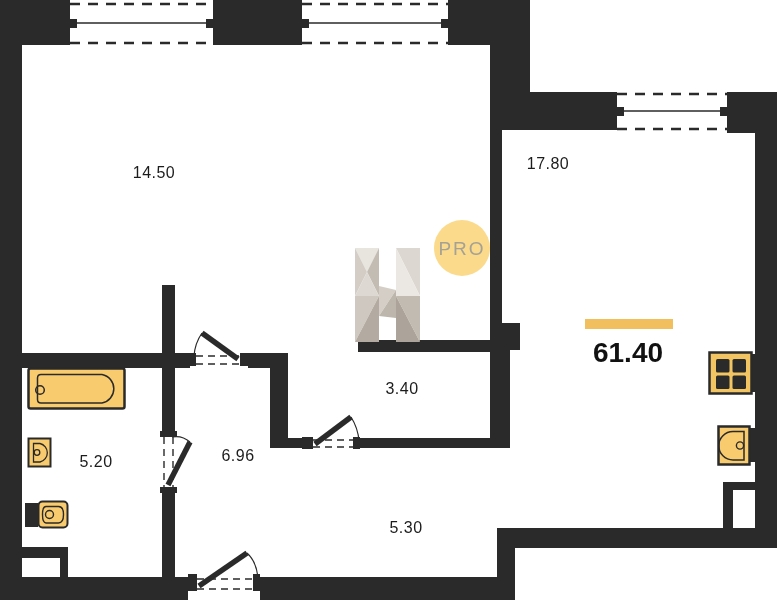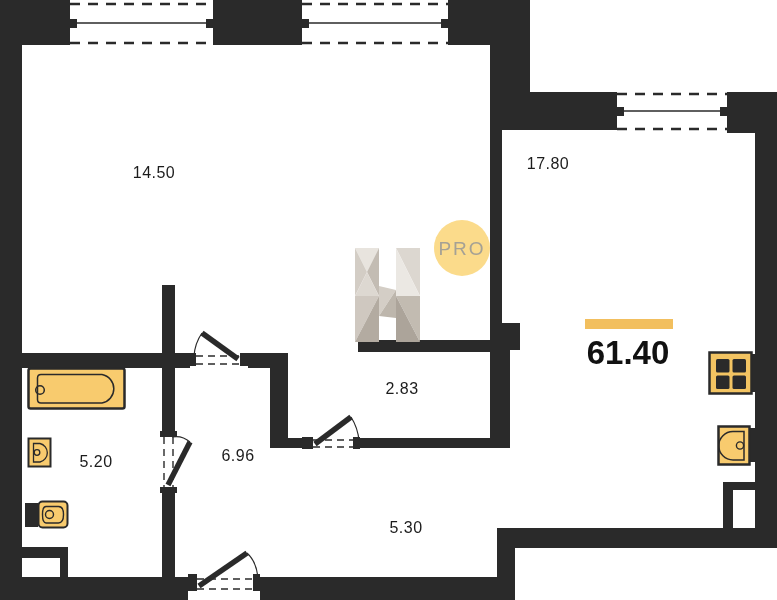--- a/index.html
+++ b/index.html
@@ -17,21 +17,21 @@
     font-family:"Liberation Sans",sans-serif;
   }
   .w{position:absolute;background:var(--wall);}
   .overlay{position:absolute;left:0;top:0;width:777px;height:600px;}
   .room-label{
     position:absolute;transform:translate(-50%,-50%);
     font-size:16px;color:var(--text);letter-spacing:0.5px;white-space:nowrap;
   }
   .total-label{
     position:absolute;transform:translate(-50%,-50%);
-    font-size:33px;font-weight:bold;color:#111;white-space:nowrap;
+    font-size:28px;font-weight:bold;color:#111;white-space:nowrap;
   }
   .accent-bar{position:absolute;background:var(--accent);}
   .wall-stroke{stroke:var(--wall);}
   .wall-fill{fill:var(--wall);}
   .fix-fill{fill:var(--fix);}
   .stove-fill{fill:var(--stove);}
 </style>
 </head>
 <body>
 
@@ -172,21 +172,21 @@
       <polygon points="396,290 396,318 379,316" fill="#BDB6AC"></polygon>
     </g>
     <g>
       <circle cx="462" cy="248" r="28" fill="var(--logoCircle)"></circle>
       <text x="462" y="255" text-anchor="middle" font-size="19" letter-spacing="2" fill="var(--logoText)" font-family="Liberation Sans, sans-serif">PRO</text>
     </g>
   </svg>
 
   <div class="room-label" style="left:154px;top:173px">14.50</div>
   <div class="room-label" style="left:548px;top:164px">17.80</div>
-  <div class="room-label" style="left:402px;top:389px">2.83</div>
+  <div class="room-label" style="left:402px;top:389px">3.40</div>
   <div class="room-label" style="left:238px;top:456px">6.96</div>
   <div class="room-label" style="left:96px;top:462px">5.20</div>
   <div class="room-label" style="left:406px;top:528px">5.30</div>
 
   <div class="accent-bar" style="left:585px;top:319px;width:88px;height:10px"></div>
   <div class="total-label" style="left:628px;top:353px">61.40</div>
 
 </div>
 
 </body></html>

